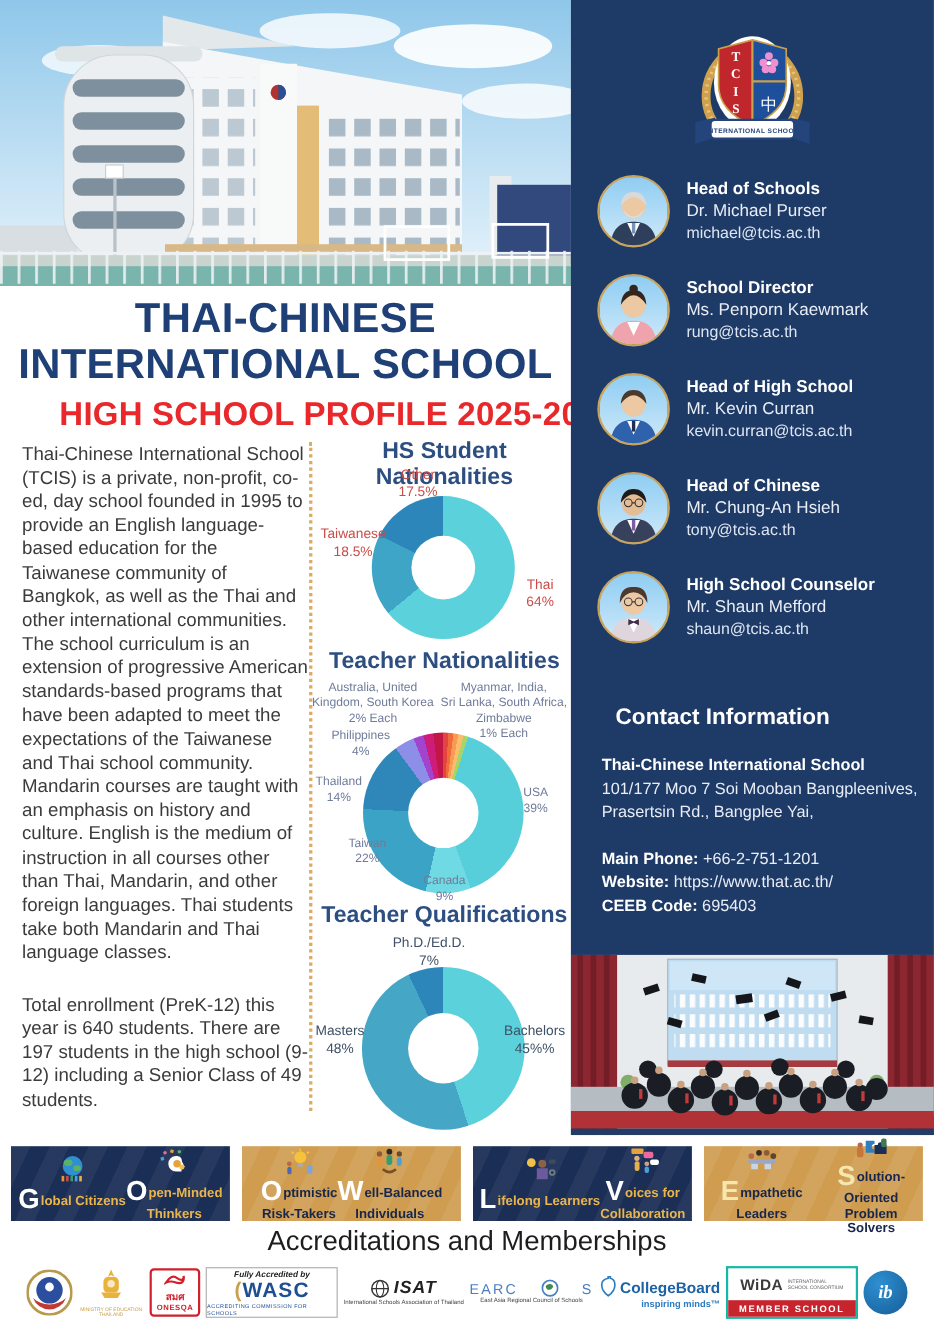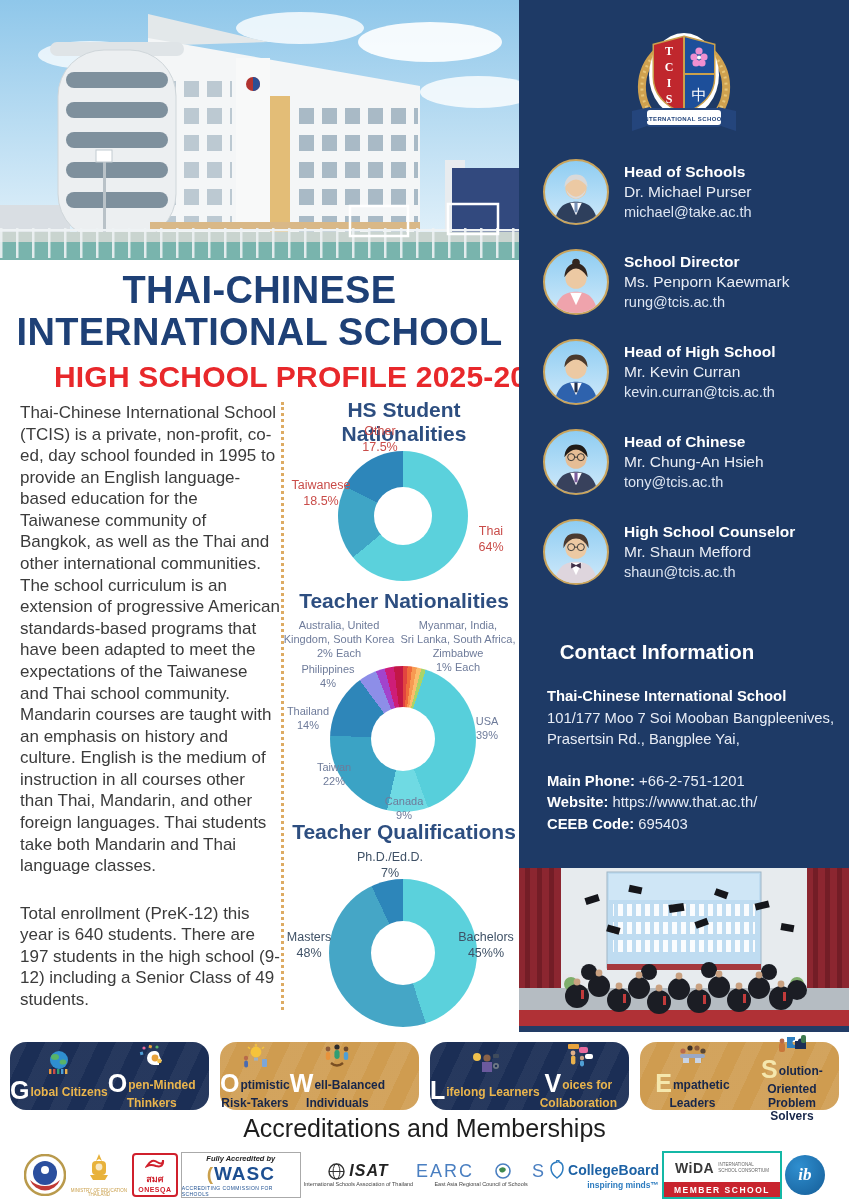--- a/index.html
+++ b/index.html
@@ -71,21 +71,21 @@
       font-size:20.5px;font-weight:bold;color:#fff;}
   .contact{position:absolute;top:686px;left:28px;width:288px;font-size:14.8px;line-height:1.46;color:#e8edf6;}
   .contact .org{font-weight:bold;color:#fff;}
   .contact .grp{margin-top:20px;}
   .contact b{color:#fff;}
   .gradphoto{position:absolute;left:0;top:868px;width:330px;height:164px;}
 
   
   .bottom{position:absolute;left:0;top:1032px;width:849px;height:168px;background:#fff;}
   .tiles{position:absolute;top:10px;left:10px;right:10px;height:68px;display:flex;gap:11px;}
-  .tile{flex:1;display:flex;align-items:center;justify-content:flex-start;position:relative;border-radius:16px;}
+  .tile{flex:1;display:flex;align-items:center;justify-content:center;position:relative;}
   .tile.navy{background:repeating-linear-gradient(115deg,rgba(255,255,255,.05) 0 16px,rgba(255,255,255,0) 16px 32px),#1b2e55;}
   .tile.gold{background:repeating-linear-gradient(115deg,rgba(255,255,255,.08) 0 16px,rgba(255,255,255,0) 16px 32px),#cf9c50;}
   .vitem{display:flex;flex-direction:column;align-items:center;}
   .vicon{height:27px;display:flex;align-items:flex-end;}
   .vlabel{font-size:12px;font-weight:bold;line-height:1.12;text-align:center;}
   .tile.navy .vlabel{color:#eab54d;}
   .tile.gold .vlabel{color:#17264a;}
   .init{font-size:25px;font-weight:bold;margin-right:1px;vertical-align:-3px;}
   .tile.navy .init{color:#fff;}
   .tile.gold.t2 .init{color:#fff;}
@@ -102,21 +102,21 @@
   .onesqa .th{font-size:9px;font-weight:bold;}
   .onesqa .en{font-size:7px;font-weight:bold;letter-spacing:.5px;}
   .wasc{border:1px solid #aaa;background:#fff;width:118px;height:44px;display:flex;
       flex-direction:column;align-items:center;justify-content:center;}
   .wasc .l1{font-size:7.5px;font-weight:bold;font-style:italic;color:#222;}
   .wasc .l2{font-size:19px;font-weight:bold;color:#1d4f91;letter-spacing:1px;}
   .wasc .gold-c{color:#caa04c;}
   .wasc .l3{font-size:5px;color:#1d4f91;letter-spacing:.4px;}
   .isat-row{display:flex;align-items:center;gap:4px;}
   .isat-name{font-size:16px;font-weight:bold;font-style:italic;color:#222;letter-spacing:1px;}
-  .earcos-txt{font-size:18px;color:#4a7fc1;letter-spacing:2px;display:flex;align-items:center;gap:20px;}
+  .earcos-txt{font-size:13px;color:#4a7fc1;letter-spacing:2px;display:flex;align-items:center;gap:20px;}
   .cb-row{display:flex;align-items:center;gap:3px;}
   .cb-name{font-size:14px;font-weight:bold;color:#1d62a5;}
   .cb-tag{font-size:8.5px;font-weight:bold;color:#2c7bbf;align-self:flex-end;margin-top:1px;}
   .wida{border:2px solid #14b8a6;background:#fff;width:116px;height:44px;display:flex;flex-direction:column;}
   .wida-top{flex:1;display:flex;align-items:center;justify-content:center;gap:4px;}
   .wida-name{font-size:14px;font-weight:bold;color:#3a3a3a;letter-spacing:.5px;}
   .wida-sub{font-size:4.5px;color:#666;white-space:pre-line;line-height:1.3;text-align:left;}
   .wida-band{height:15px;background:#c8242e;color:#fff;font-size:8.5px;font-weight:bold;
       letter-spacing:1.5px;display:flex;align-items:center;justify-content:center;}
   .ib-circle{width:40px;height:40px;border-radius:50%;background:radial-gradient(circle at 35% 30%,#2f8fd0,#155d97);
@@ -289,21 +289,21 @@
               <circle cx="27" cy="27" r="3.6"></circle>
               <circle cx="37" cy="27" r="3.6"></circle>
               <line x1="30.6" y1="27" x2="33.4" y2="27"></line>
             </g>
             <path class="bow" d="M27,44 l5,2.5 l5,-2.5 l0,5 l-5,-2.5 l-5,2.5 Z"></path>
           </svg>
       </div>
       <div class="staff-text">
         <div class="role">Head of Schools</div>
         <div class="sname">Dr. Michael Purser</div>
-        <div class="semail">michael@take.ac.th</div>
+        <div class="semail">michael@tcis.ac.th</div>
       </div>
     </div>
 
     <div class="staff-row">
       <div class="pfp">
         <svg class="avatar s2" viewBox="0 0 64 64">
             <path class="suit" d="M10,64 C12,46 22,42 32,42 C42,42 52,46 54,64 Z"></path>
             <path d="M26,43 L32,56 L38,43 Z" fill="#fff"></path>
             <rect class="tie" x="30.4" y="43" width="3.2" height="10" fill="#33415e"></rect>
             <circle cx="32" cy="28" r="11" fill="#ecc9a3"></circle>

